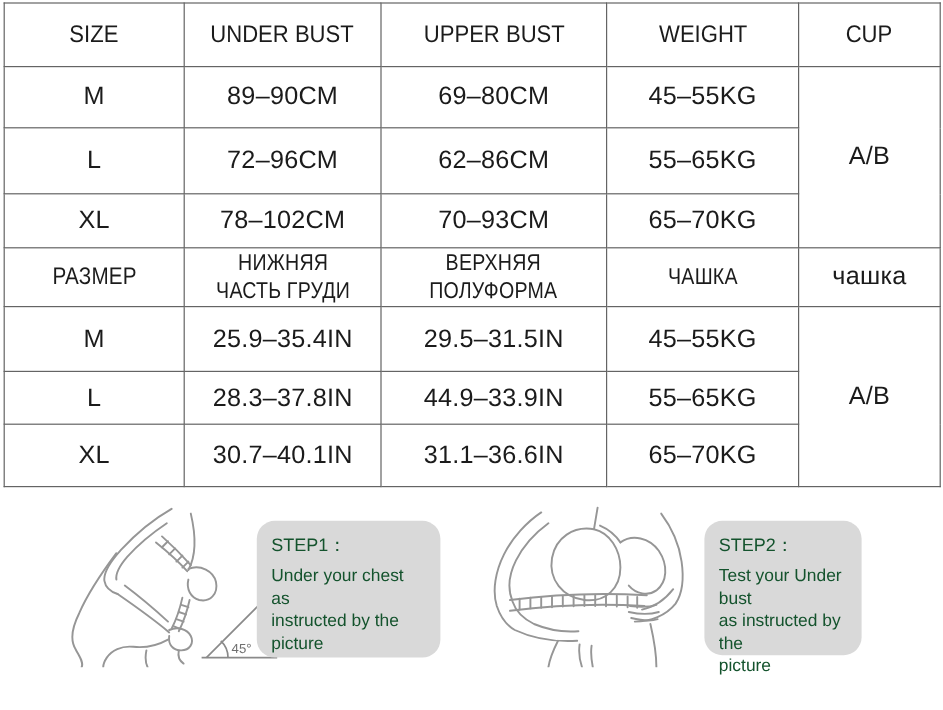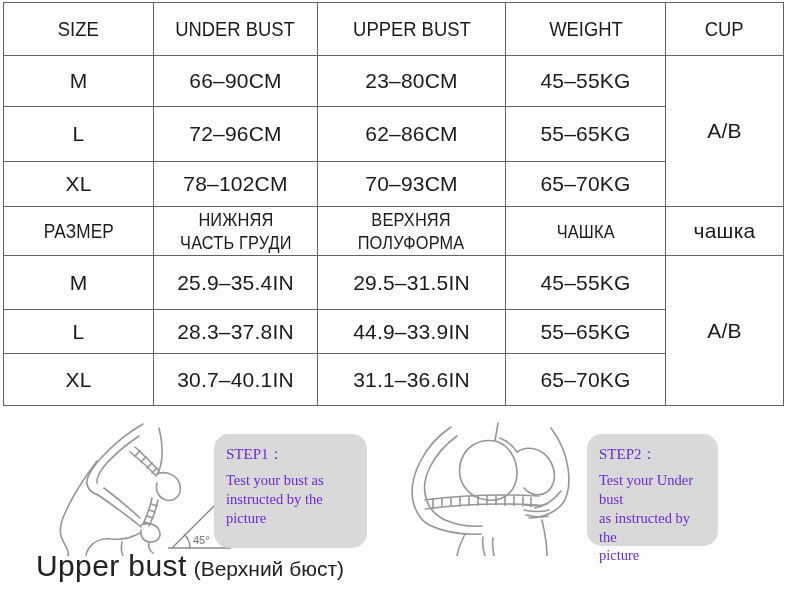--- a/index.html
+++ b/index.html
@@ -23,21 +23,21 @@
   td.ru-size{font-size:20px;margin-top:36px;}
   td.ru-cup{font-size:23px;}
   td.cup-merged{font-size:21px;}
 
   
   .fig-svg{position:absolute;}
   #fig-upper{left:45px;top:421px;width:190px;height:135px;}
   #fig-under{left:403px;top:421px;width:177px;height:135px;}
 
   .step-box{position:absolute;background:#d9d9d9;border-radius:15px;
-            box-sizing:border-box;padding:11px 12px;color:#6d28d9;font-family:Liberation Serif, serif;}
+            box-sizing:border-box;padding:11px 12px;color:#14532d;}
   #step1-box{left:214px;top:434px;width:153px;height:114px;}
   #step2-box{left:587px;top:434px;width:131px;height:112px;}
   .step-title{font-size:15px;margin-bottom:7px;}
   .step-body{font-size:14.5px;line-height:1.3;white-space:pre-line;}
 
   .fig-label{position:absolute;top:549px;text-align:center;white-space:nowrap;color:#222;}
   #label-upper{left:0px;width:380px;}
   #label-under{left:400px;width:380px;}
   .fig-label .en{font-size:30px;letter-spacing:0.4px;}
   .fig-label .ru{font-size:21px;margin-left:7px;}
@@ -59,22 +59,22 @@
       <tr class="r-head">
         <th><span class="cond">SIZE</span></th>
         <th><span class="cond">UNDER BUST</span></th>
         <th><span class="cond">UPPER BUST</span></th>
         <th><span class="cond">WEIGHT</span></th>
         <th><span class="cond">CUP</span></th>
       </tr>
 
       <tr class="r1">
         <td>M</td>
-        <td>66–90CM</td>
-        <td>23–80CM</td>
+        <td>89–90CM</td>
+        <td>69–80CM</td>
         <td>45–55KG</td>
         <td rowspan="3" class="cup-merged">A/B</td>
       </tr>
       <tr class="r2">
         <td>L</td>
         <td>72–96CM</td>
         <td>62–86CM</td>
         <td>55–65KG</td>
       </tr>
       <tr class="r3">
@@ -139,21 +139,21 @@
     <g stroke="#8a8a8a" stroke-width="1.4" fill="none">
       <path d="M123,127 L186,127"></path>
       <path d="M127,127 L182,72"></path>
       <path d="M145,127 A19,19 0 0 0 139,113"></path>
     </g>
     <text x="148" y="123" font-size="11" fill="#6f6f6f">45°</text>
   </svg>
 
   <div id="step1-box" class="step-box">
     <div class="step-title">STEP1：</div>
-    <div class="step-body">Test your bust as
+    <div class="step-body">Under your chest as
 instructed by the
 picture</div>
   </div>
 
   <svg id="fig-under" class="fig-svg" viewBox="0 0 177 135">
     <g stroke="#969696" stroke-width="1.6" fill="none" stroke-linecap="round" stroke-linejoin="round">
       <path d="M48,6 C36,14 24,27 17,41 C10,55 7,71 11,84 C14,93 19,100 26,104 C41,111 60,114 78,113"></path>
       <path d="M54,15 C43,23 33,34 27,46 C21,58 20,70 24,80 C27,89 34,95 42,99 C54,104 67,106 79,105"></path>
       <path d="M95,2 C94,8 93,14 92,20"></path>
       <path d="M92,20 C75,17 60,27 57,44 C54,62 66,77 84,79 C102,81 114,69 114,52 C114,37 105,23 92,20"></path>
@@ -172,17 +172,14 @@
     </g>
   </svg>
 
   <div id="step2-box" class="step-box">
     <div class="step-title">STEP2：</div>
     <div class="step-body">Test your Under bust
 as instructed by the
 picture</div>
   </div>
 
-  <div id="label-upper" class="fig-label">
-    <span class="en">Upper bust</span><span class="ru">(Верхний бюст)</span>
-  </div>
 
 </div>
 
 </body></html>

